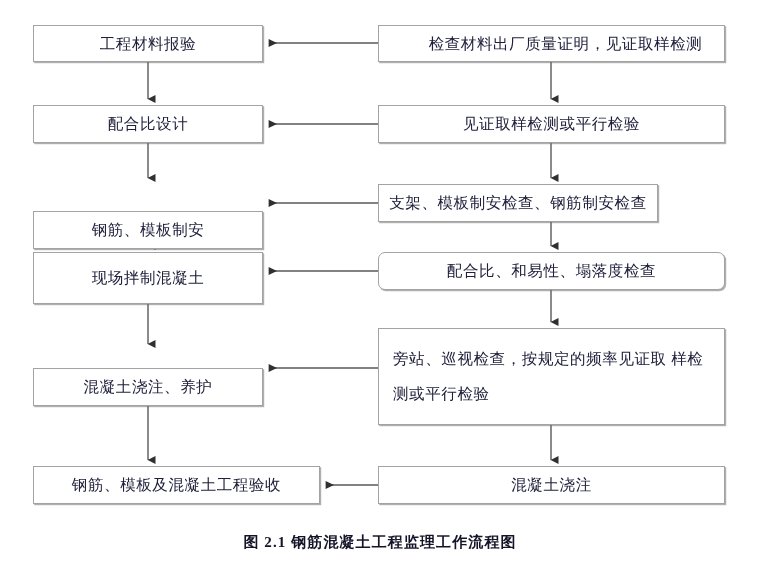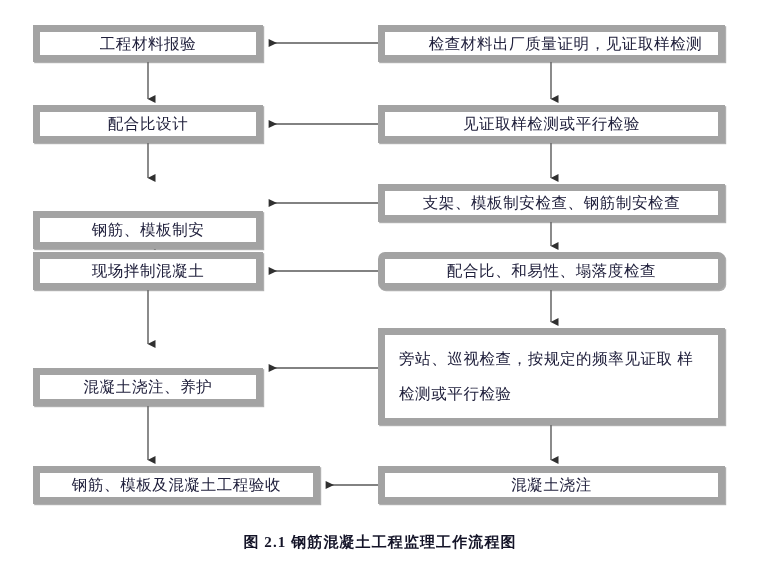--- a/index.html
+++ b/index.html
@@ -25,21 +25,21 @@
     position: absolute;
     left: 0;
     top: 0;
     width: 760px;
     height: 584px;
     pointer-events: none;
   }
   .node {
     position: absolute;
     box-sizing: border-box;
-    border: 7px solid #a3a3a3;
+    border: 1px solid #a3a3a3;
     background: #ffffff;
     display: flex;
     align-items: center;
     justify-content: center;
     text-align: center;
     font-size: 15.5px;
     line-height: 1.75;
     letter-spacing: 0.6px;
     color: #20203c;
     padding: 2px 8px;
@@ -108,41 +108,41 @@
   </div>
 
   <div class="node" style="left:33px; top:105px; width:230px; height:38px;">
     <span>配合比设计</span>
   </div>
 
   <div class="node" style="left:33px; top:184px; width:230px; height:38px;margin-top:27px;">
     <span>钢筋、模板制安</span>
   </div>
 
-  <div class="node" style="left:33px; top:252px; width:230px; height:38px;">
+  <div class="node" style="left:33px; top:252px; width:230px; height:52px;">
     <span>现场拌制混凝土</span>
   </div>
 
   <div class="node" style="left:33px; top:368px; width:230px; height:38px;">
     <span>混凝土浇注、养护</span>
   </div>
 
   <div class="node" style="left:33px; top:466px; width:287px; height:38px;">
     <span>钢筋、模板及混凝土工程验收</span>
   </div>
 
   <div class="node" style="left:378px; top:25px; width:347px; height:37px;padding-left:36px;">
     <span>检查材料出厂质量证明，见证取样检测</span>
   </div>
 
   <div class="node" style="left:378px; top:105px; width:347px; height:38px;">
     <span>见证取样检测或平行检验</span>
   </div>
 
-  <div class="node" style="left:378px; top:184px; width:347px; height:38px;">
+  <div class="node" style="left:378px; top:184px; width:280px; height:38px;">
     <span>支架、模板制安检查、钢筋制安检查</span>
   </div>
 
   <div class="node" style="left:378px; top:252px; width:347px; height:38px;border-radius:7px;">
     <span>配合比、和易性、塌落度检查</span>
   </div>
 
   <div class="node multiline" style="left:378px; top:328px; width:347px; height:97px;">
     <div style="width:100%;">
       <span>旁站、巡视检查，按规定的频率见证取</span>

